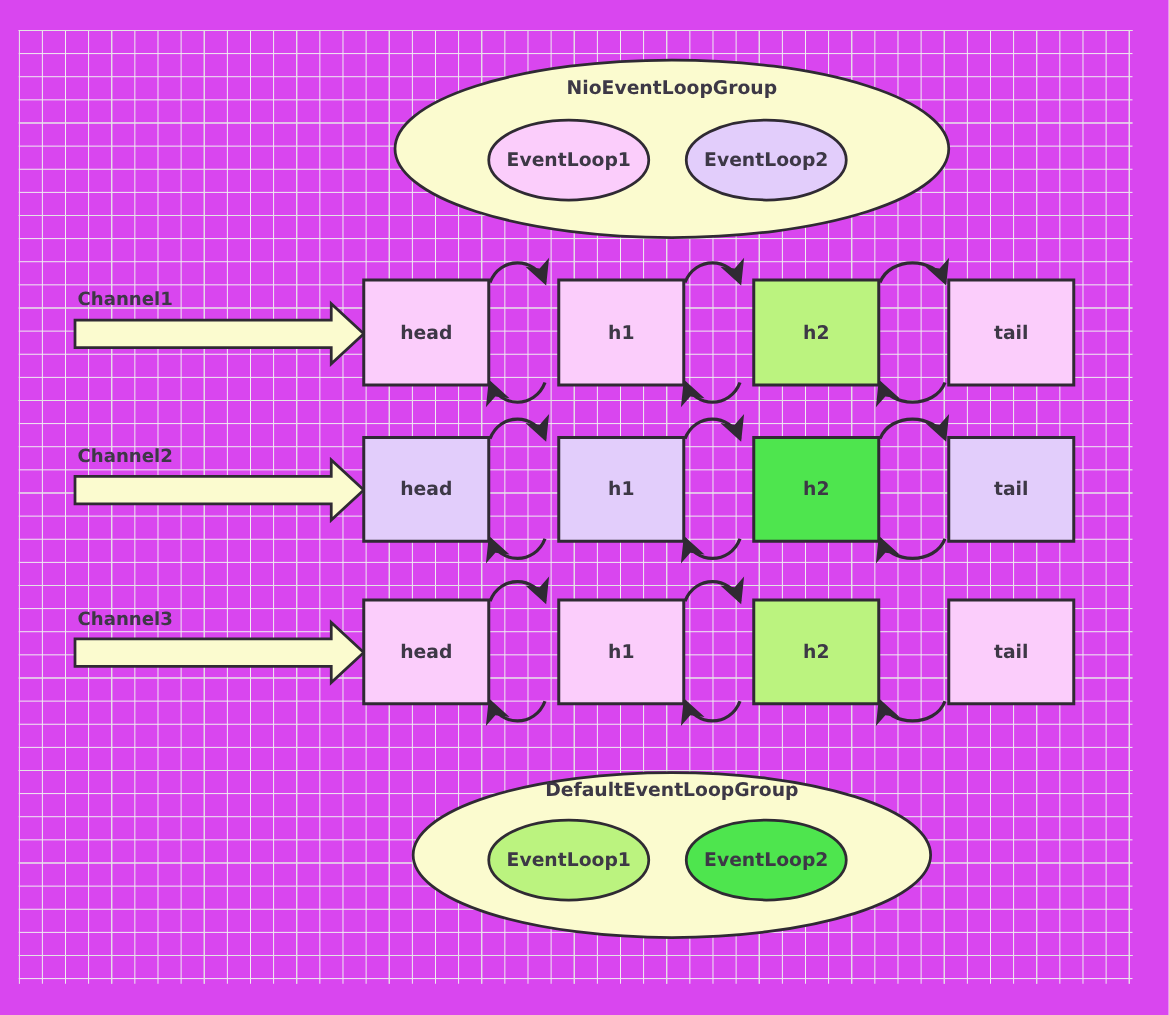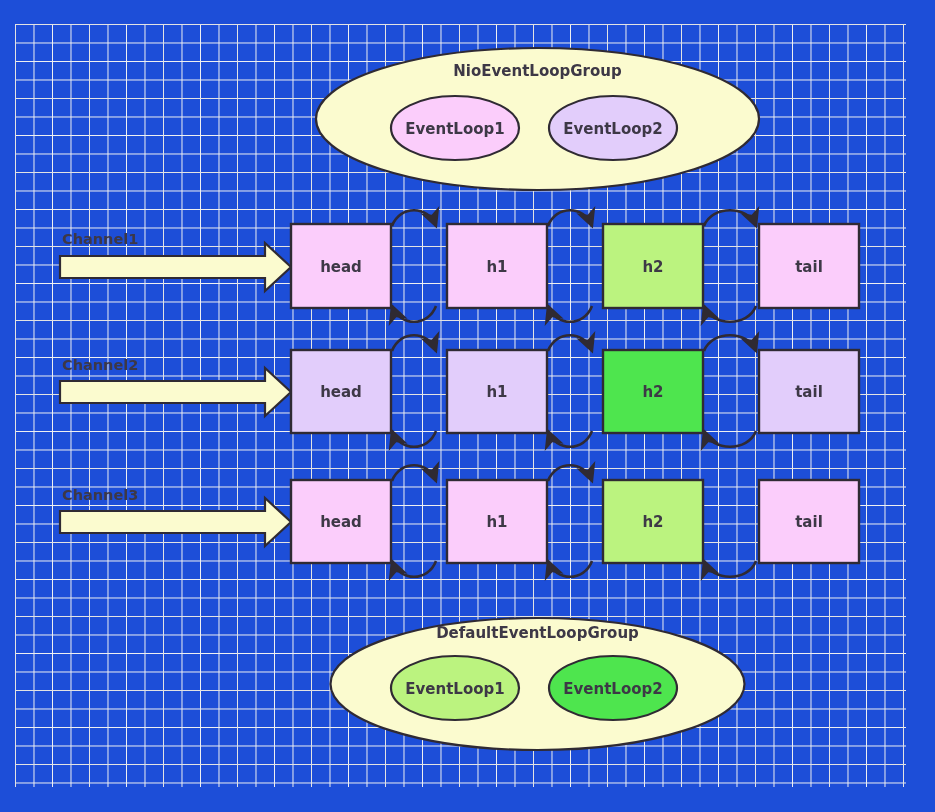--- a/index.html
+++ b/index.html
@@ -7,21 +7,21 @@
     padding: 0;
     background: #ffffff;
   }
   body {
     font-family: "DejaVu Sans", "Liberation Sans", sans-serif;
   }
   #canvas {
     position: relative;
     width: 935px;
     height: 812px;
-    background: #1d4ed8;
+    background: #d946ef;
     overflow: hidden;
     text-decoration: underline;
   }
   
   #grid {
     position: absolute;
     left: 15px;
     top: 24px;
     width: 891px;
     height: 763px;

